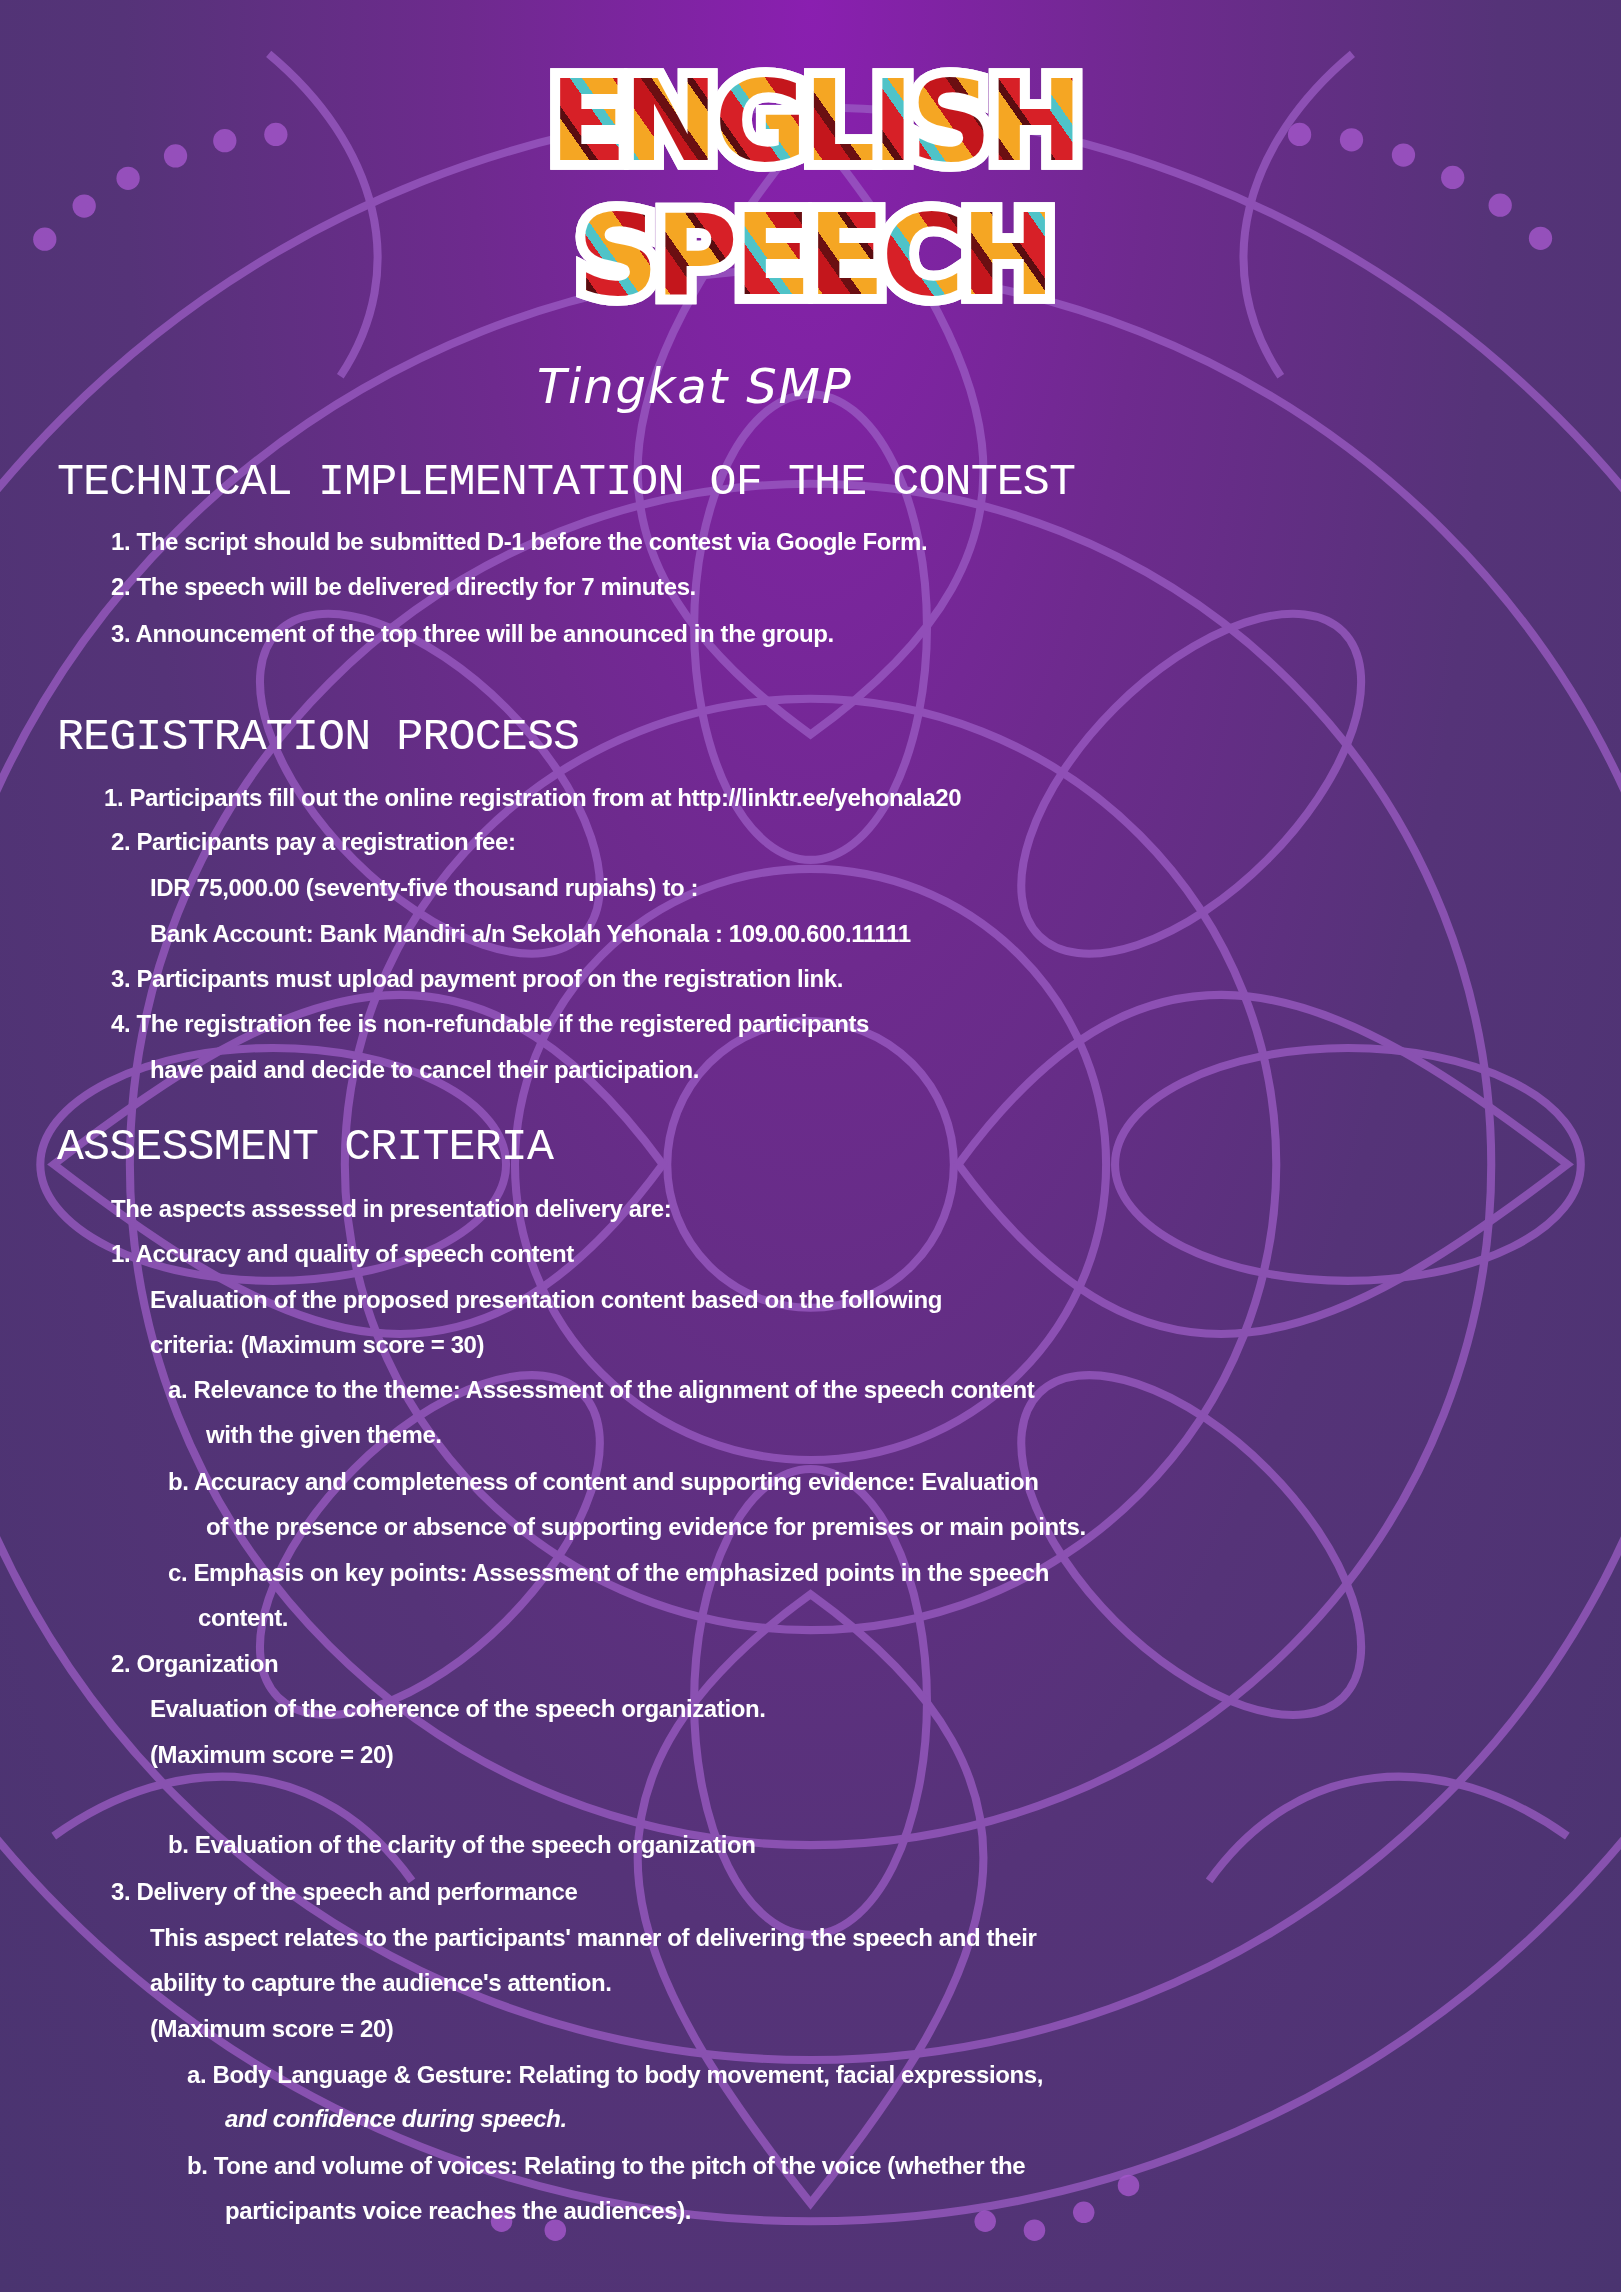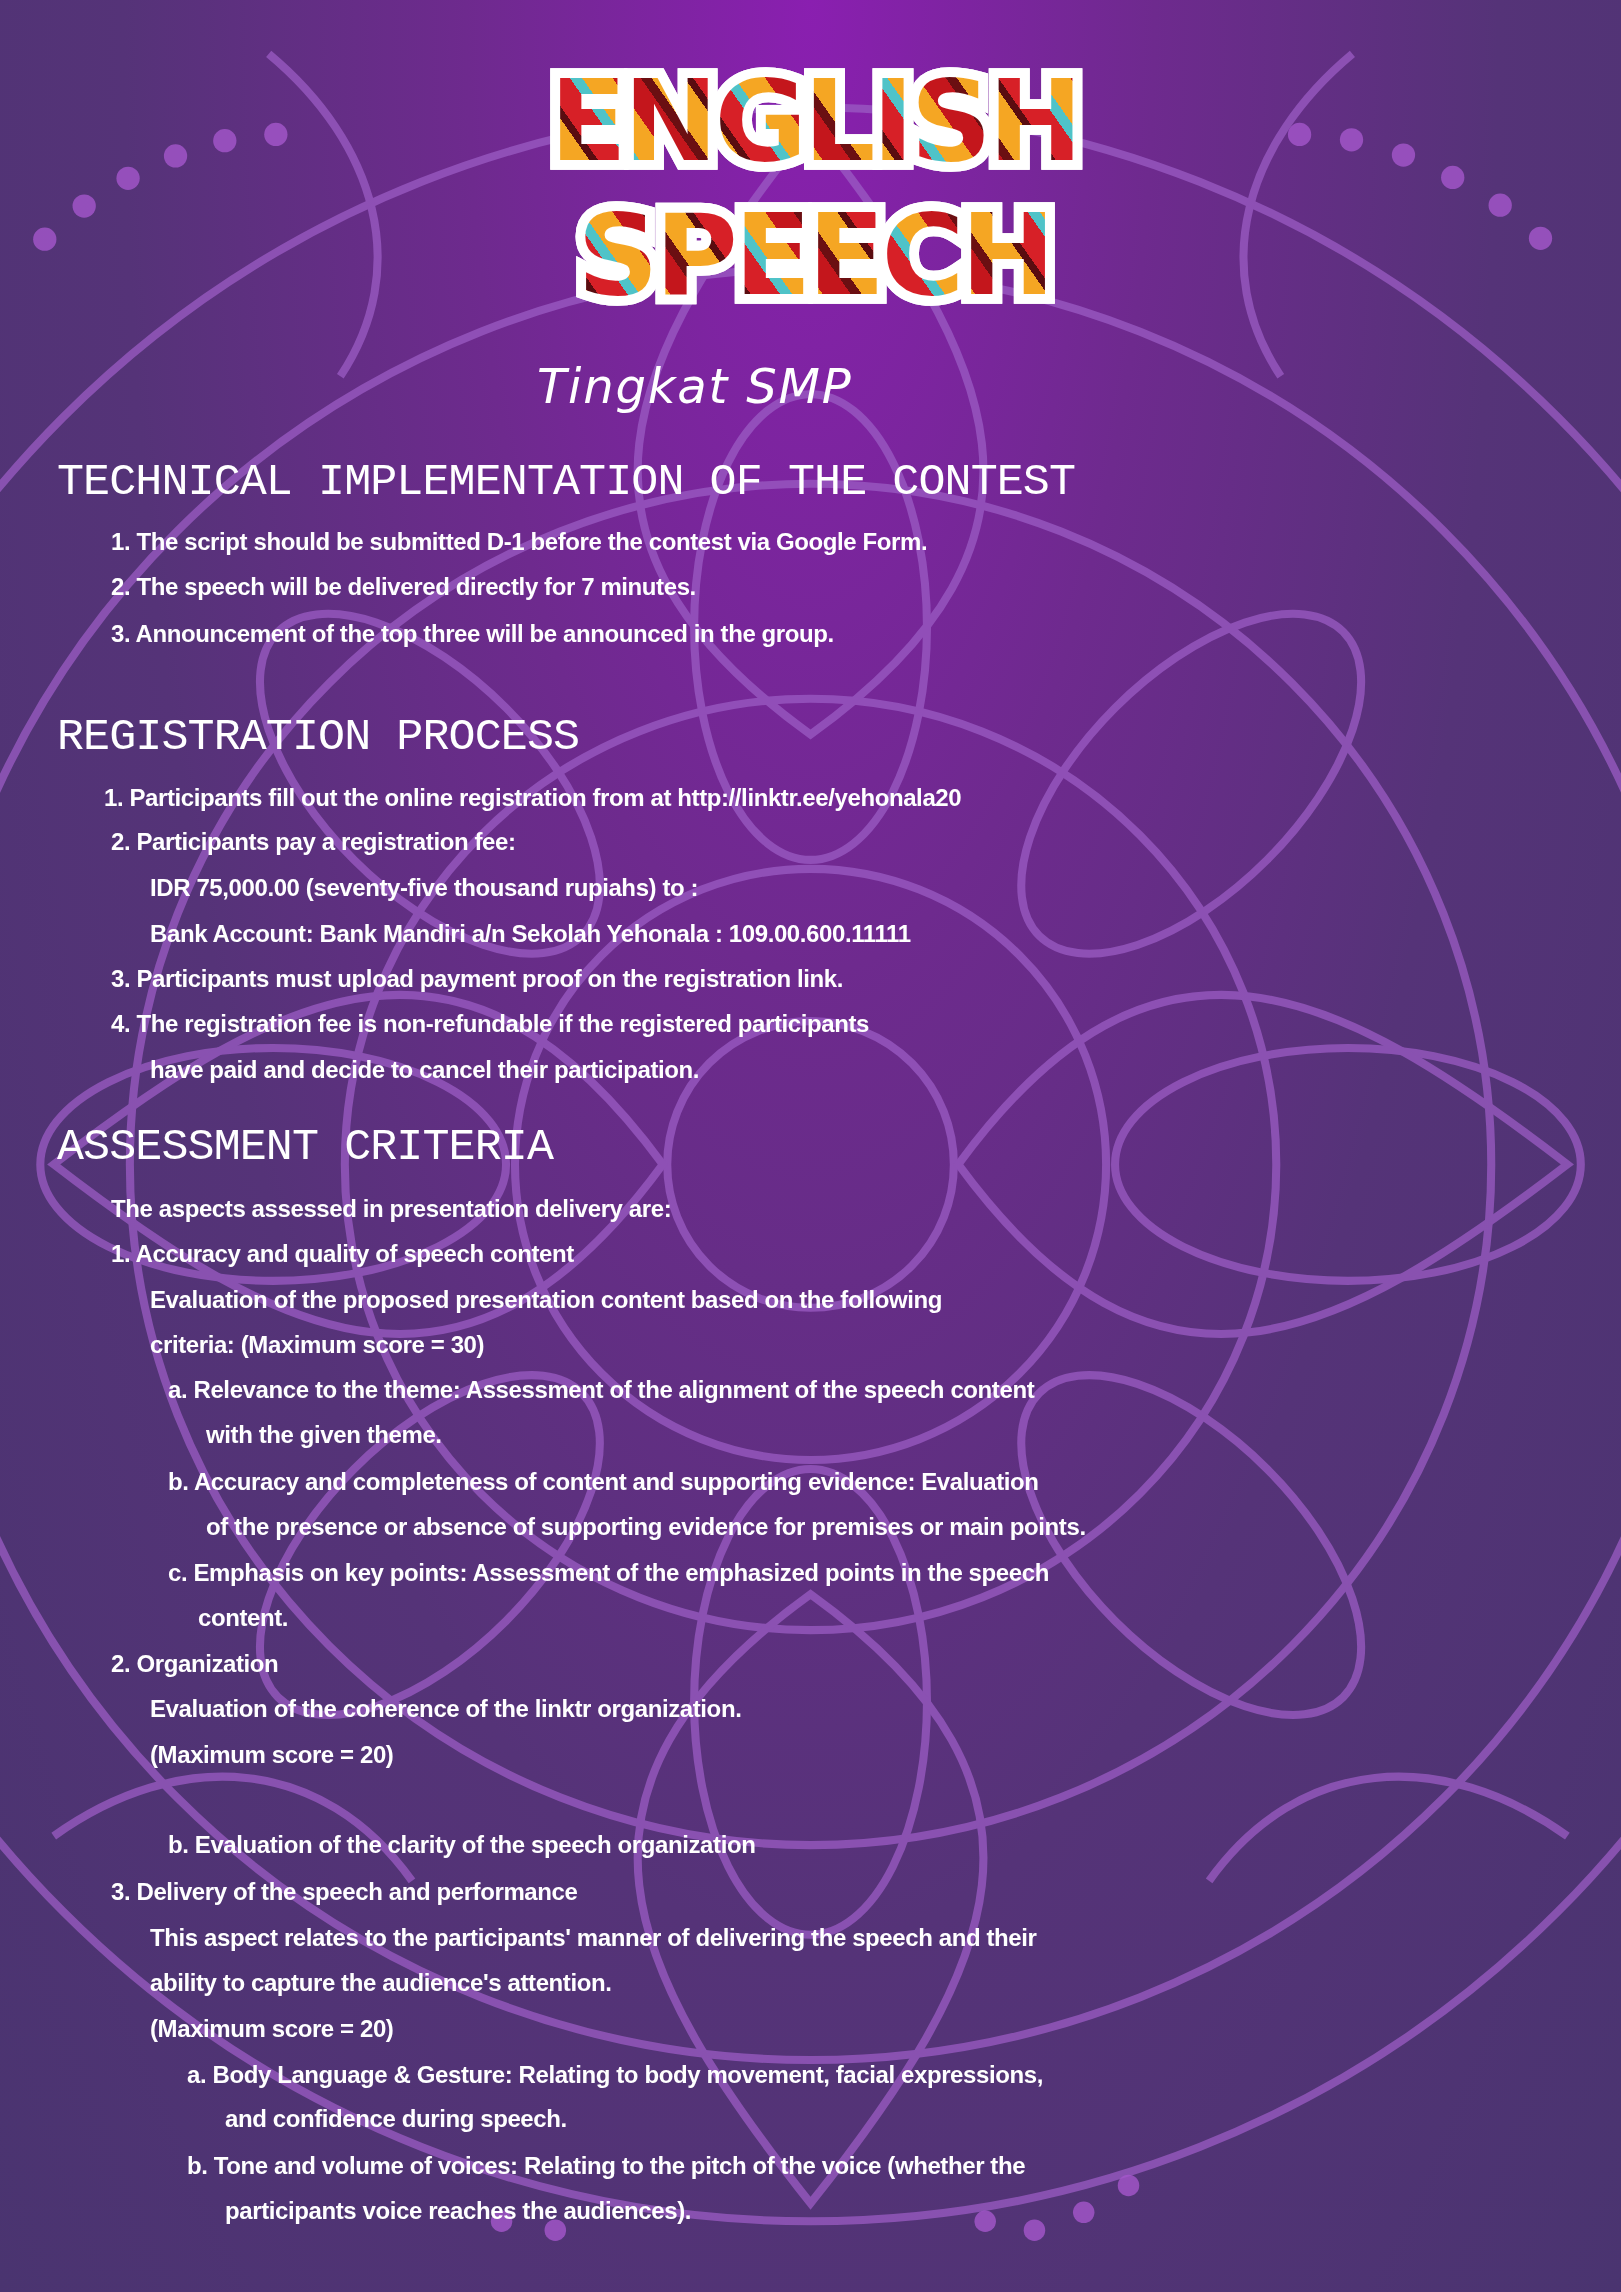--- a/index.html
+++ b/index.html
@@ -132,26 +132,26 @@
   <div class="line" style="left:150px;top:1278px;">Evaluation of the proposed presentation content based on the following</div>
   <div class="line" style="left:150px;top:1323px;">criteria: (Maximum score = 30)</div>
   <div class="line" style="left:168px;top:1368px;">a. Relevance to the theme: Assessment of the alignment of the speech content</div>
   <div class="line" style="left:206px;top:1413px;">with the given theme.</div>
   <div class="line" style="left:168px;top:1460px;">b. Accuracy and completeness of content and supporting evidence: Evaluation</div>
   <div class="line" style="left:206px;top:1505px;">of the presence or absence of supporting evidence for premises or main points.</div>
   <div class="line" style="left:168px;top:1551px;">c. Emphasis on key points: Assessment of the emphasized points in the speech</div>
   <div class="line" style="left:198px;top:1596px;">content.</div>
 
   <div class="line" style="left:111px;top:1642px;">2. Organization</div>
-  <div class="line" style="left:150px;top:1687px;">Evaluation of the coherence of the linktr organization.</div>
+  <div class="line" style="left:150px;top:1687px;">Evaluation of the coherence of the speech organization.</div>
   <div class="line" style="left:150px;top:1733px;">(Maximum score = 20)</div>
   <div class="line" style="left:168px;top:1823px;">b. Evaluation of the clarity of the speech organization</div>
 
   <div class="line" style="left:111px;top:1870px;">3. Delivery of the speech and performance</div>
   <div class="line" style="left:150px;top:1916px;">This aspect relates to the participants' manner of delivering the speech and their</div>
   <div class="line" style="left:150px;top:1961px;">ability to capture the audience's attention.</div>
   <div class="line" style="left:150px;top:2007px;">(Maximum score = 20)</div>
   <div class="line" style="left:187px;top:2053px;">a. Body Language &amp; Gesture: Relating to body movement, facial expressions,</div>
-  <div class="line" style="left:225px;top:2097px;">and confidence during speech.</div>
+  <div class="line" style="left:225px;top:2097px;font-style:italic;">and confidence during speech.</div>
   <div class="line" style="left:187px;top:2144px;">b. Tone and volume of voices: Relating to the pitch of the voice (whether the</div>
   <div class="line" style="left:225px;top:2189px;">participants voice reaches the audiences).</div>
 </div>
 
 
 </body></html>

